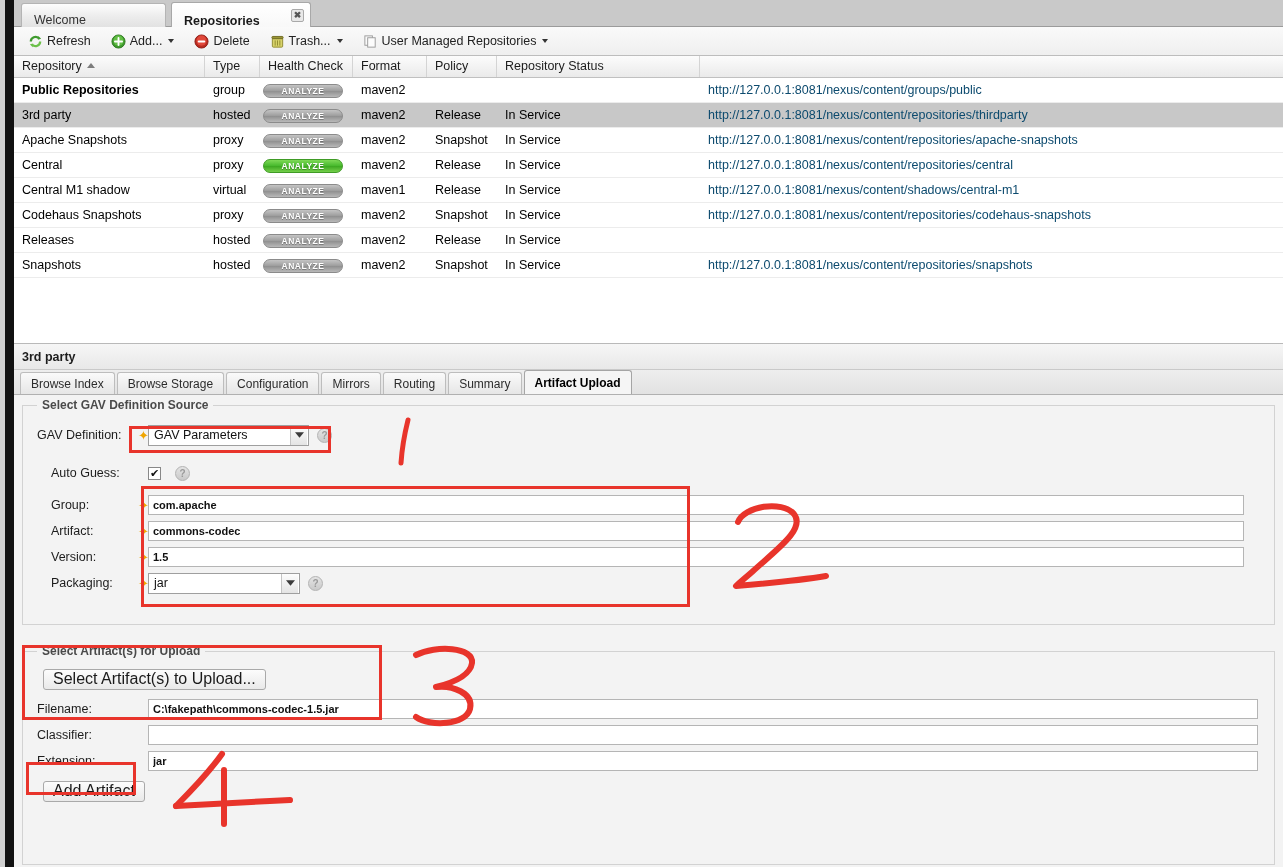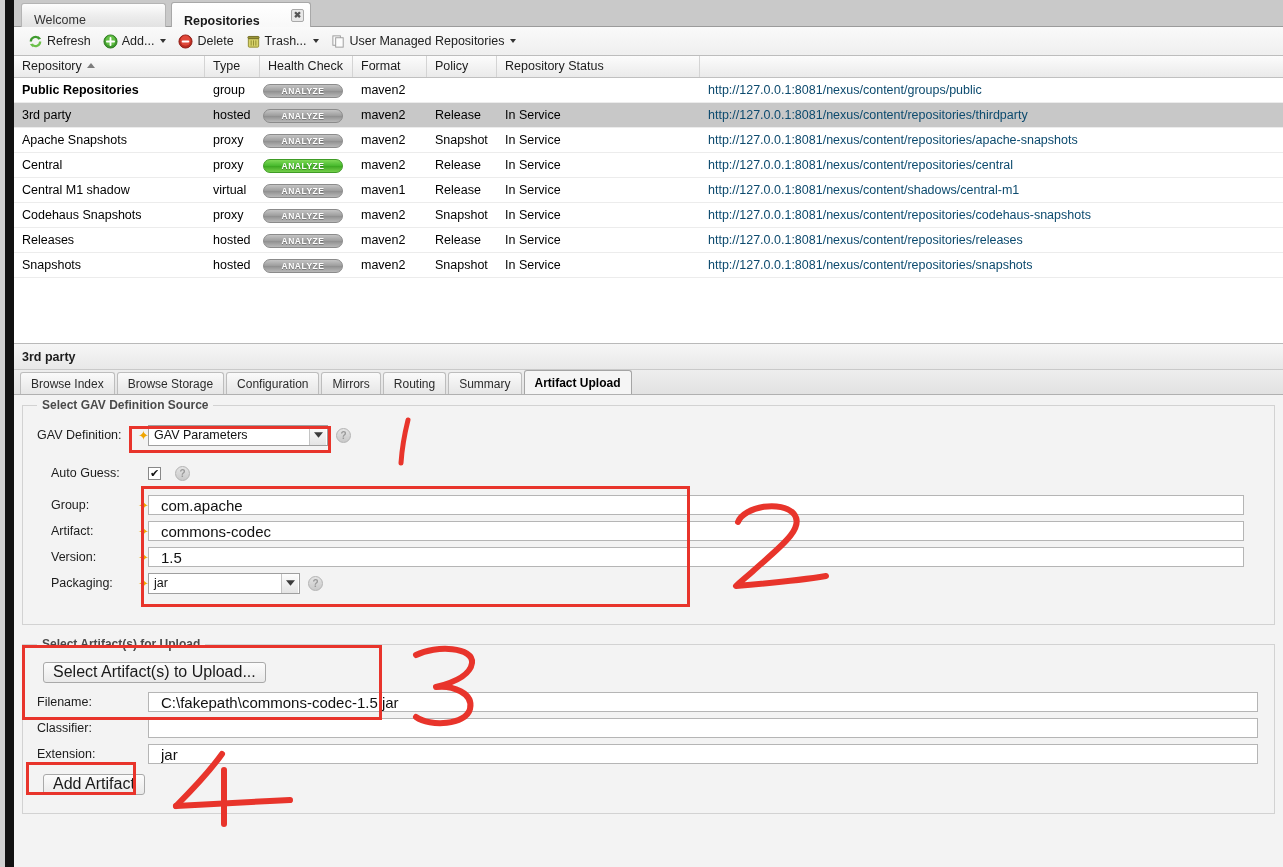--- a/index.html
+++ b/index.html
@@ -44,21 +44,21 @@
     position:absolute; right: 6px; top: 6px; width: 13px; height: 13px;
     border: 1px solid #a9a9a9; background: #e8e8e8; border-radius: 2px;
     font-size: 9px; line-height: 11px; text-align: center; color: #555;
   }
 
   
   .toolbar {
     position: absolute; left: 14px; top: 27px; width: 1269px; height: 29px;
     background: linear-gradient(to bottom,#fafafa 0%,#efefef 100%);
     border-bottom: 1px solid #bdbdbd;
-    display: flex; align-items: center; padding-left: 8px; gap: 0;
+    display: flex; align-items: center; padding-left: 8px; gap: 8px;
   }
   .tbtn {
     display: flex; align-items: center; gap: 4px;
     padding: 3px 6px; font-size: 12.5px; color: #222; cursor: default;
     white-space: nowrap;
   }
   .caret-dn { width:0;height:0;border-left:3.5px solid transparent;border-right:3.5px solid transparent;border-top:4px solid #333; margin-left:2px; }
 
   .ico { width: 15px; height: 15px; display:inline-block; position: relative; flex: none; }
 
@@ -127,29 +127,29 @@
 
   .panelbody { position: absolute; left: 14px; top: 395px; width: 1269px; height: 472px; background: #f3f3f3; }
 
   
   .fs { position: absolute; left: 8px; width: 1253px; border: 1px solid #d2d2d2; background: #f3f3f3; }
   .fs-legend {
     position: absolute; top: -8px; left: 14px; background: #f3f3f3;
     padding: 0 5px; font-size: 12px; font-weight: bold; color: #4a4a4a;
   }
   .fs1 { top: 10px; height: 220px; }
-  .fs2 { top: 249px; height: 170px; }
+  .fs2 { top: 256px; height: 214px; }
 
   .frow { display: flex; align-items: center; height: 26px; }
   .flabel { font-size: 12.5px; color: #1c1c1c; text-align: left; }
   .req { color: #f0a500; font-size: 13px; width: 10px; text-align:center; flex:none;}
   .inp {
     height: 20px; border: 1px solid #b5b5b5; background: #fff;
-    font-size: 15px; font-family: "Liberation Sans", sans-serif;
-    padding: 0 12px; color: #111; line-height: 18px;
+    font-size: 11px; font-family: "Liberation Sans", sans-serif;
+    padding: 0 4px; color: #111; line-height: 18px; font-weight: bold;
   }
   .sel-box {
     height: 21px; border: 1px solid #9f9f9f; background: #fff;
     display: flex; align-items: center; justify-content: space-between;
     font-size: 12.5px; padding: 0 0 0 5px; color: #111;
   }
   .sel-arrow {
     width: 17px; height: 19px; margin: 1px;
     background: linear-gradient(to bottom,#fdfdfd 0%,#e4e4e4 100%);
     border-left: 1px solid #c4c4c4;
@@ -327,21 +327,20 @@
           <div class="c-status">In Service</div>
           <div class="c-path">http://127.0.0.1:8081/nexus/content/repositories/codehaus-snapshots</div>
         </div>
         <div class="grow">
           <div class="c-name">Releases</div>
           <div class="c-type">hosted</div>
           <div class="c-health"><span class="pill">ANALYZE</span></div>
           <div class="c-format">maven2</div>
           <div class="c-policy">Release</div>
           <div class="c-status">In Service</div>
-          <div class="c-path">http://127.0.0.1:8081/nexus/content/repositories/releases</div>
         </div>
         <div class="grow">
           <div class="c-name">Snapshots</div>
           <div class="c-type">hosted</div>
           <div class="c-health"><span class="pill">ANALYZE</span></div>
           <div class="c-format">maven2</div>
           <div class="c-policy">Snapshot</div>
           <div class="c-status">In Service</div>
           <div class="c-path">http://127.0.0.1:8081/nexus/content/repositories/snapshots</div>
         </div>
@@ -375,21 +374,21 @@
     </div>
 
   <div class="panelbody">
 
     <div class="fs fs1">
       <div class="fs-legend">Select GAV Definition Source</div>
 
       <div class="frow" style="margin-top:16px;">
         <div class="flabel" style="width:115px; padding-left:14px;">GAV Definition:</div>
         <div class="req">✦</div>
-        <div class="sel-box" style="width:180px;">
+        <div class="sel-box" style="width:161px;">
           <span>GAV Parameters</span>
           <span class="sel-arrow">
             <svg width="9" height="6" viewBox="0 0 10 6">
                 <path d="M0 0l5 6 5-6" fill="#3b3b3b"></path>
               </svg>
           </span>
         </div>
         <div class="helpico" style="margin-left:8px;">?</div>
       </div>
 

